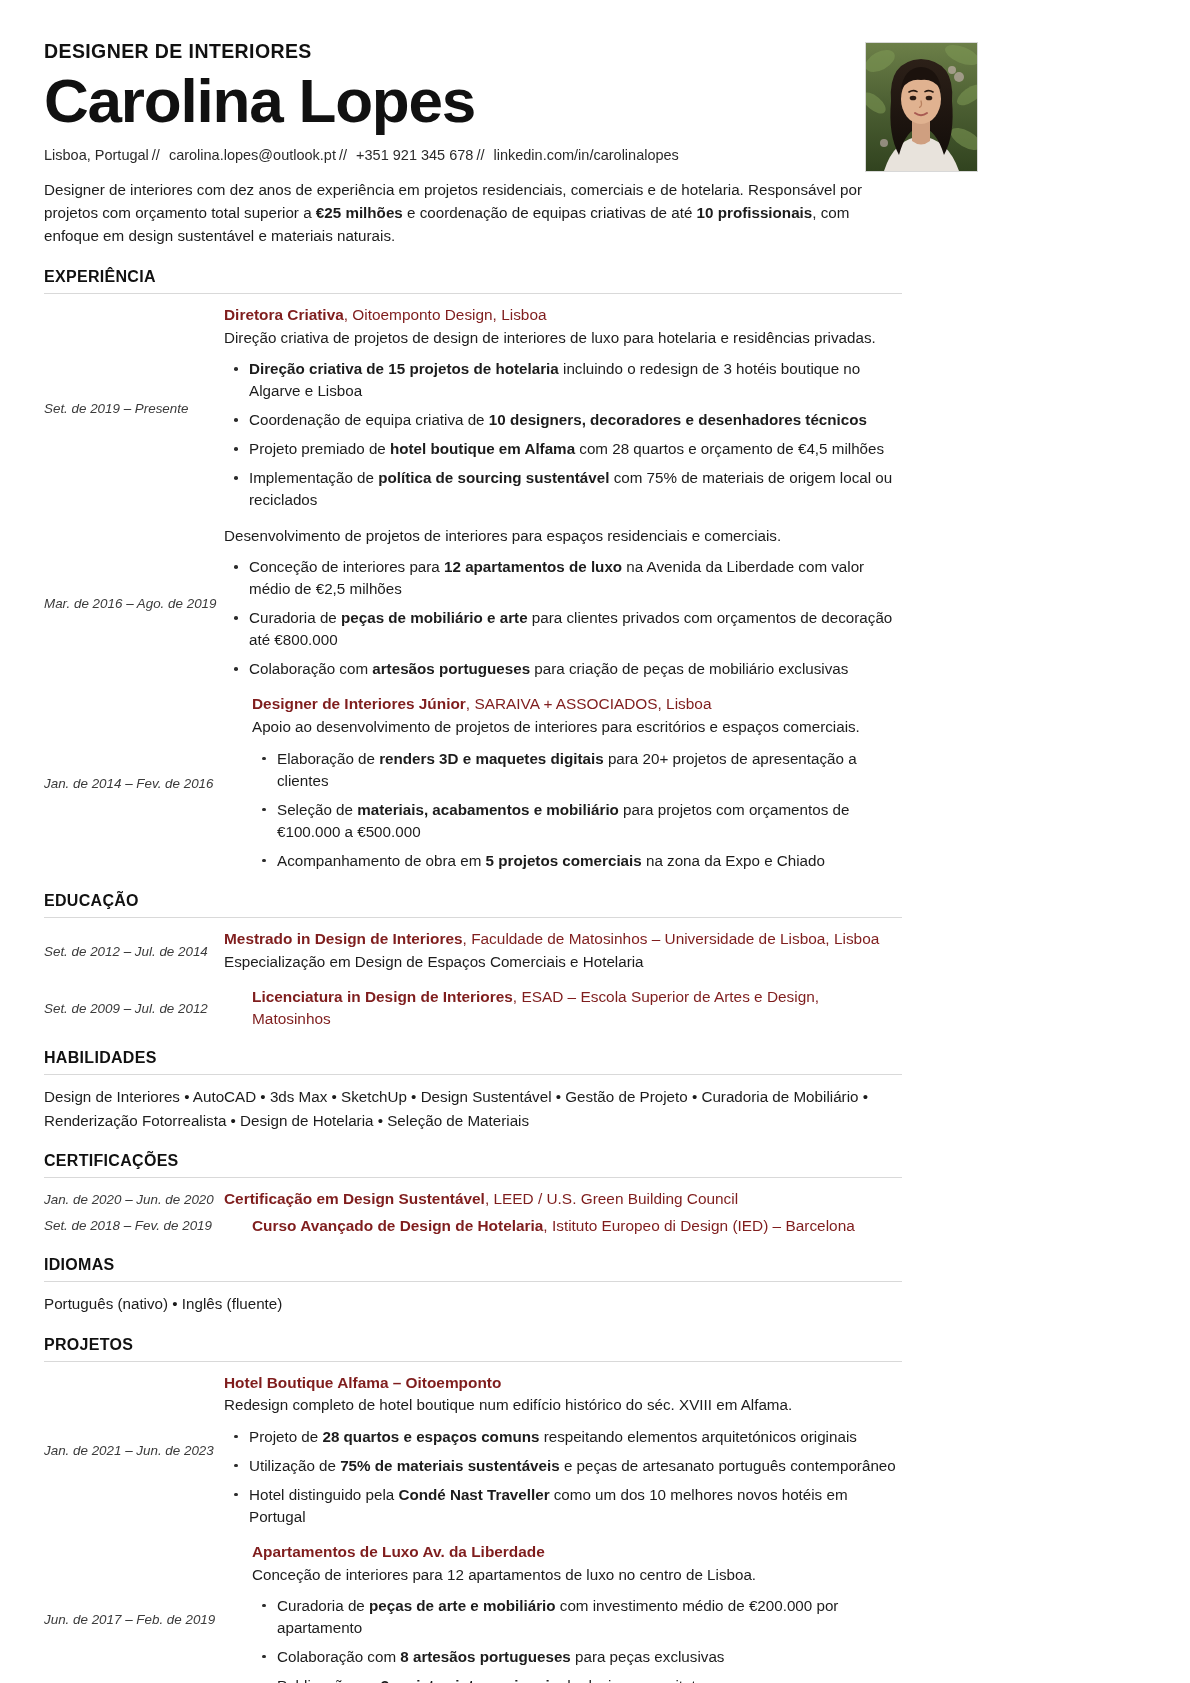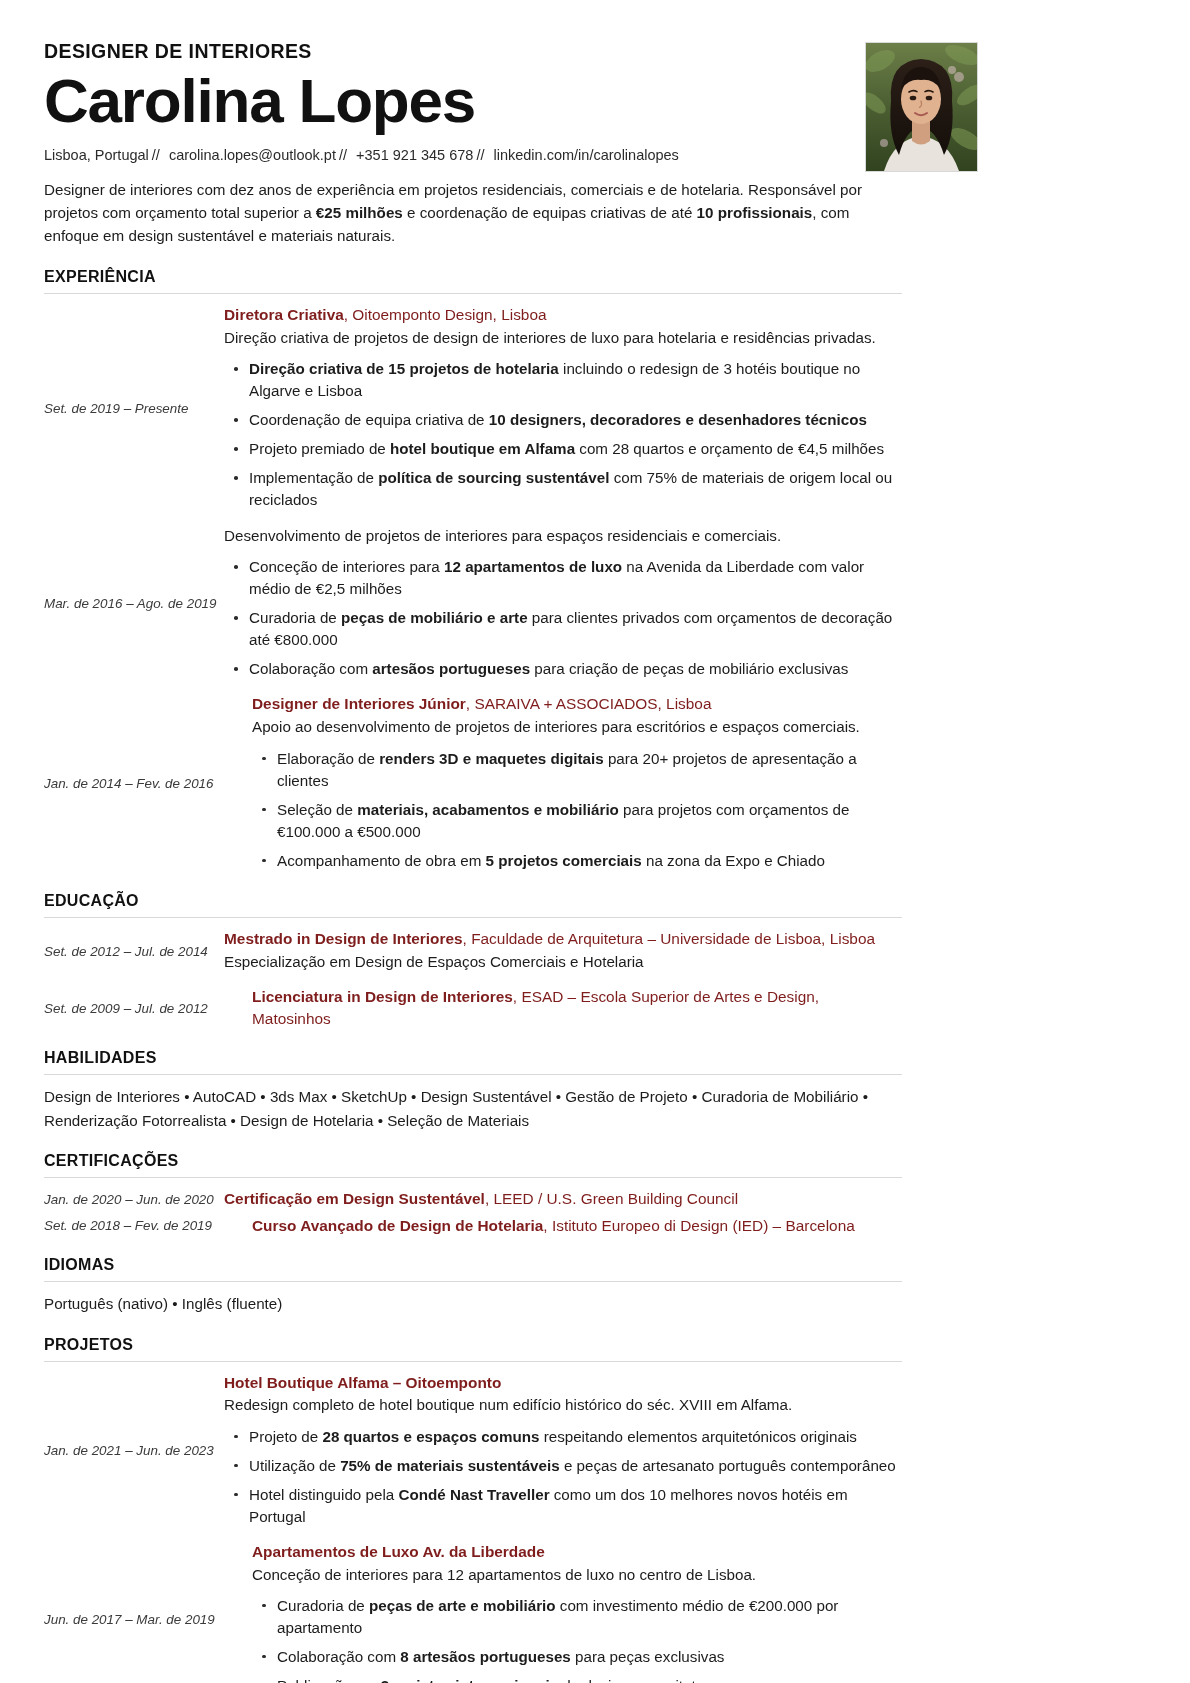--- a/index.html
+++ b/index.html
@@ -277,21 +277,21 @@
       </div>
   </div>
 
   <div class="section">
     <h2 class="section-title">EDUCAÇÃO</h2>
     <div class="rule"></div>
     <div id="education-entries">
         <div class="entry">
           <div class="entry-date">Set. de 2012 – Jul. de 2014</div>
           <div class="entry-body">
-            <p class="entry-heading"><b>Mestrado in Design de Interiores</b><span>, Faculdade de Arquitetura – Universidade de Lisboa, Lisboa</span></p>
+            <p class="entry-heading"><b>Mestrado in Design de Interiores</b><span>, Faculdade de Matosinhos – Universidade de Lisboa, Lisboa</span></p>
             <p class="entry-sub">Especialização em Design de Espaços Comerciais e Hotelaria</p>
           </div>
         </div>
         <div class="entry">
           <div class="entry-date">Set. de 2009 – Jul. de 2012</div>
           <div class="entry-body">
             <p class="entry-heading"><b>Licenciatura in Design de Interiores</b><span>, ESAD – Escola Superior de Artes e Design, Matosinhos</span></p>
           </div>
         </div>
       </div>
@@ -338,21 +338,21 @@
             <p class="entry-heading"><b>Hotel Boutique Alfama – Oitoemponto</b></p>
             <p class="entry-sub">Redesign completo de hotel boutique num edifício histórico do séc. XVIII em Alfama.</p>
             <ul class="bullets">
               <li><span>Projeto de </span><b>28 quartos e espaços comuns</b><span> respeitando elementos arquitetónicos originais</span></li>
               <li><span>Utilização de </span><b>75% de materiais sustentáveis</b><span> e peças de artesanato português contemporâneo</span></li>
               <li><span>Hotel distinguido pela </span><b>Condé Nast Traveller</b><span> como um dos 10 melhores novos hotéis em Portugal</span></li>
             </ul>
           </div>
         </div>
         <div class="entry">
-          <div class="entry-date">Jun. de 2017 – Mar. de 2019</div>
+          <div class="entry-date">Jun. de 2017 – Feb. de 2019</div>
           <div class="entry-body">
             <p class="entry-heading"><b>Apartamentos de Luxo Av. da Liberdade</b></p>
             <p class="entry-sub">Conceção de interiores para 12 apartamentos de luxo no centro de Lisboa.</p>
             <ul class="bullets">
               <li><span>Curadoria de </span><b>peças de arte e mobiliário</b><span> com investimento médio de €200.000 por apartamento</span></li>
               <li><span>Colaboração com </span><b>8 artesãos portugueses</b><span> para peças exclusivas</span></li>
               <li><span>Publicação em </span><b>3 revistas internacionais</b><span> de design e arquitetura</span></li>
             </ul>
           </div>
         </div>

